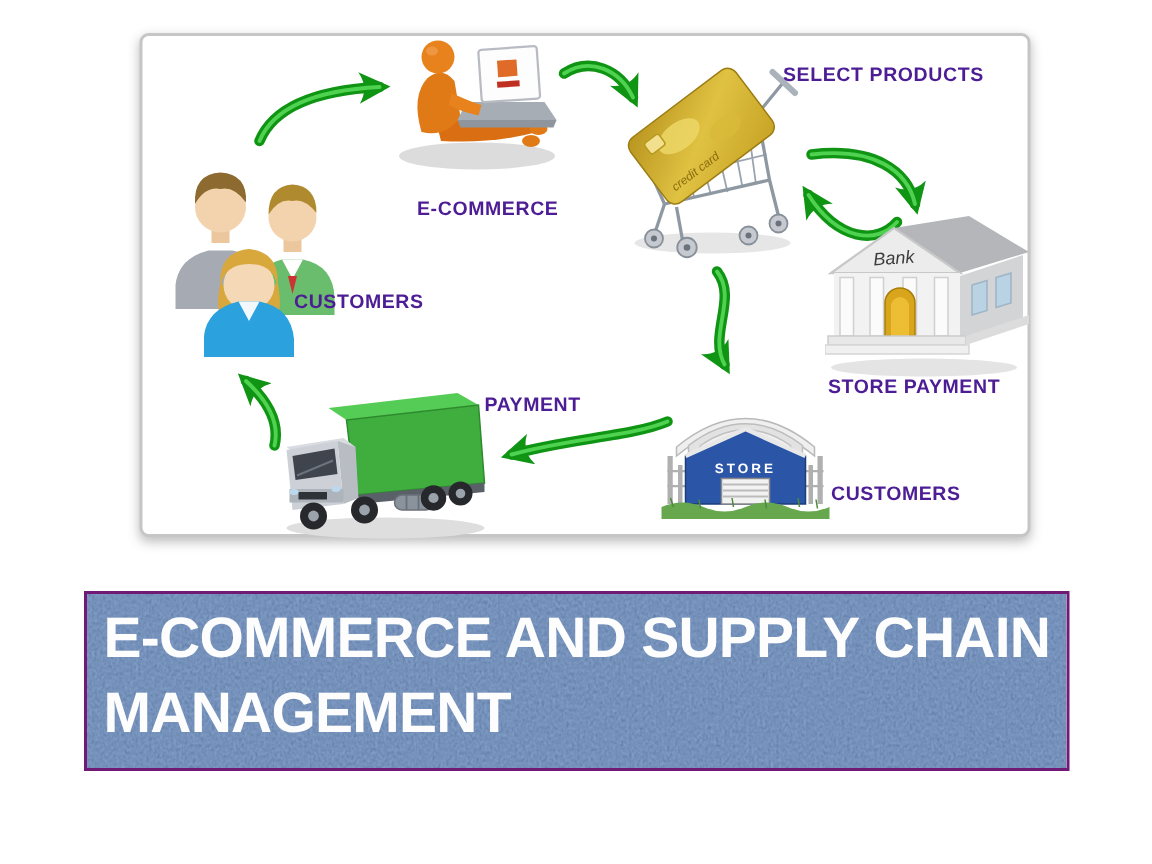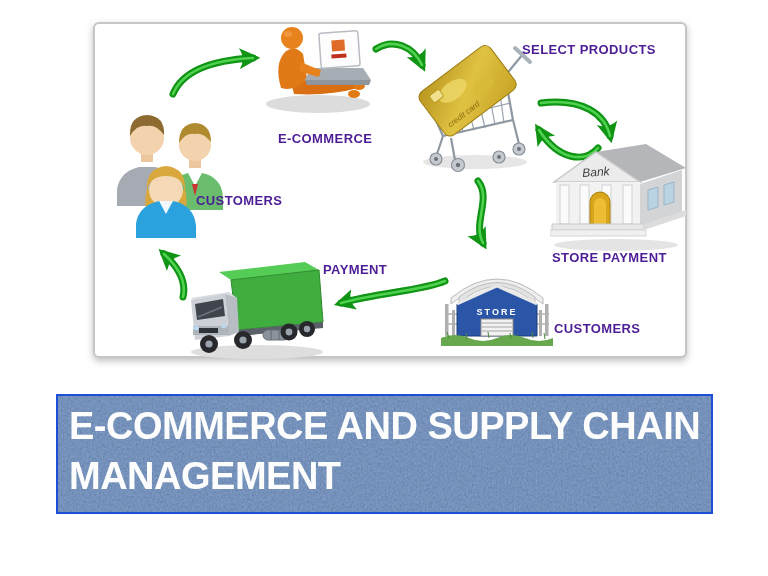--- a/index.html
+++ b/index.html
@@ -3,21 +3,21 @@
 <meta charset="utf-8">
 <style>
   html,body{margin:0;padding:0;}
   body{width:768px;height:576px;background:#ffffff;font-family:"Liberation Sans",sans-serif;overflow:hidden;}
   .slide{position:relative;width:768px;height:576px;background:#ffffff;}
   .panel{position:absolute;left:93px;top:22px;width:590px;height:332px;background:#ffffff;
          border:2px solid #c6c6c6;border-radius:6px;box-shadow:0 3px 7px rgba(110,110,110,.45);}
   .arrow-layer{position:absolute;left:0;top:0;width:590px;height:332px;}
   .icon{position:absolute;}
   .node-label{position:absolute;font-size:13px;font-weight:bold;color:#4c1d95;letter-spacing:.4px;white-space:nowrap;}
-  .banner{position:absolute;left:56px;top:394px;width:653px;height:116px;border:2px solid #1d4ed8;overflow:hidden;}
+  .banner{position:absolute;left:56px;top:394px;width:653px;height:116px;border:2px solid #701a75;overflow:hidden;}
   .banner-noise{position:absolute;left:0;top:0;width:100%;height:100%;display:block;}
   .banner-text{position:absolute;left:11px;top:5px;width:636px;font-size:38px;font-weight:bold;
                line-height:50px;color:#fdfdfd;letter-spacing:-0.5px;}
   svg text{font-family:"Liberation Sans",sans-serif;}
 </style>
 </head>
 <body>
 
 <div class="slide">
 

